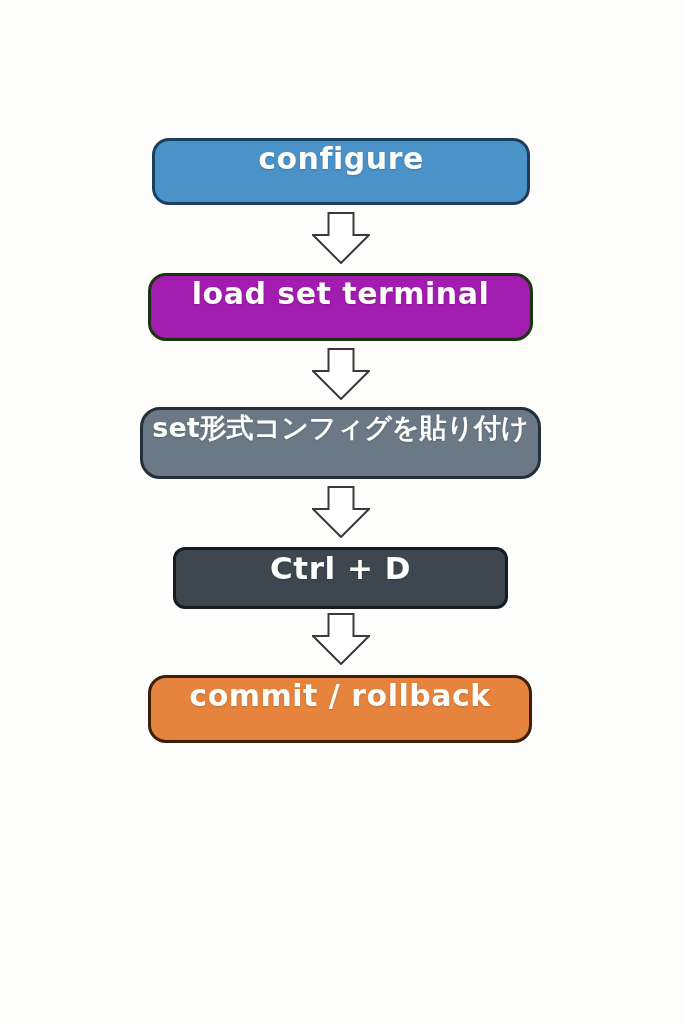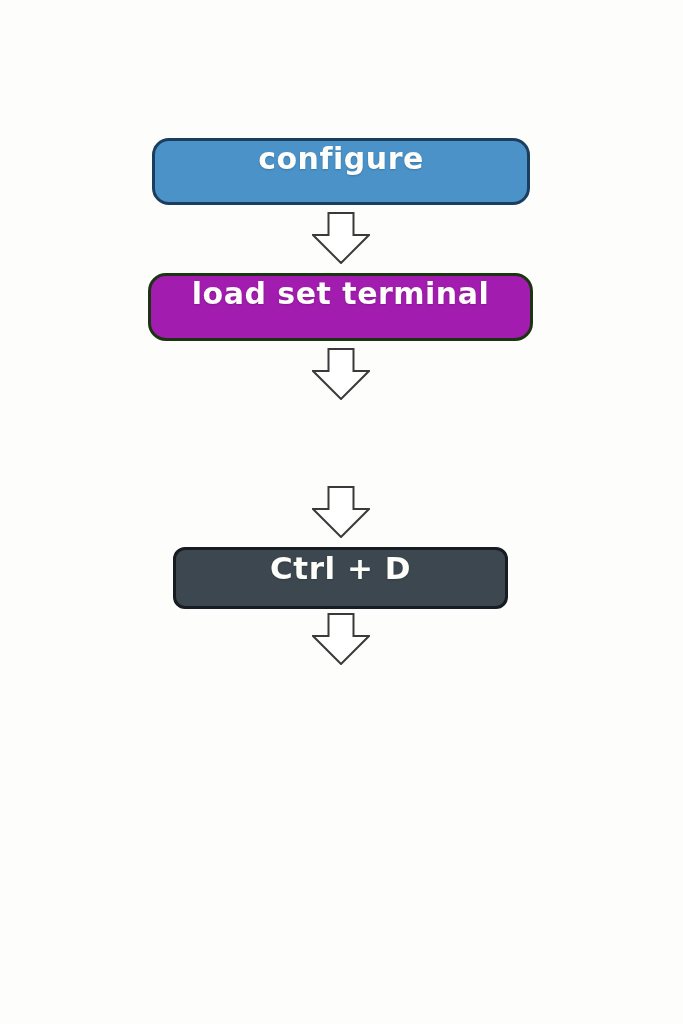--- a/index.html
+++ b/index.html
@@ -64,31 +64,37 @@
   <div class="flow-node node-1" style="background: #a21caf; border-color: rgb(27, 53, 19);">
     <span>load set terminal</span>
   </div>
 
   <div class="flow-arrow arrow-1">
     <svg viewBox="0 0 58 52" xmlns="http://www.w3.org/2000/svg">
       <polygon points="16.5,1 41.5,1 41.5,23 57,23 29,51 1,23 16.5,23" fill="#ffffff" stroke="#3a3a3a" stroke-width="2" stroke-linejoin="miter"></polygon>
     </svg>
   </div>
 
+  <div class="flow-node node-2" style="background: rgb(107, 121, 135); border-color: rgb(37, 47, 57);">
+    <span>set形式コンフィグを貼り付け</span>
+  </div>
 
   <div class="flow-arrow arrow-2">
     <svg viewBox="0 0 58 52" xmlns="http://www.w3.org/2000/svg">
       <polygon points="16.5,1 41.5,1 41.5,23 57,23 29,51 1,23 16.5,23" fill="#ffffff" stroke="#3a3a3a" stroke-width="2" stroke-linejoin="miter"></polygon>
     </svg>
   </div>
 
   <div class="flow-node node-3" style="background: rgb(61, 71, 79); border-color: rgb(22, 28, 33);">
     <span>Ctrl + D</span>
   </div>
 
   <div class="flow-arrow arrow-3">
     <svg viewBox="0 0 58 52" xmlns="http://www.w3.org/2000/svg">
       <polygon points="16.5,1 41.5,1 41.5,23 57,23 29,51 1,23 16.5,23" fill="#ffffff" stroke="#3a3a3a" stroke-width="2" stroke-linejoin="miter"></polygon>
     </svg>
   </div>
 
+  <div class="flow-node node-4" style="background: rgb(230, 132, 62); border-color: rgb(59, 32, 8);">
+    <span>commit / rollback</span>
+  </div>
 
 </div>
 
 </body></html>

